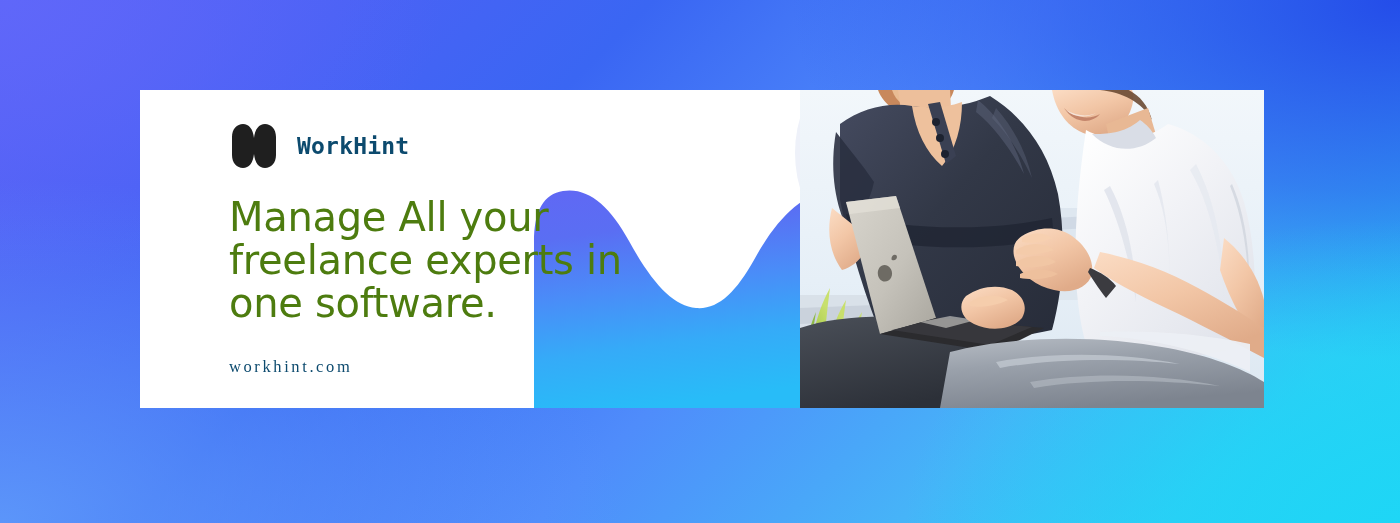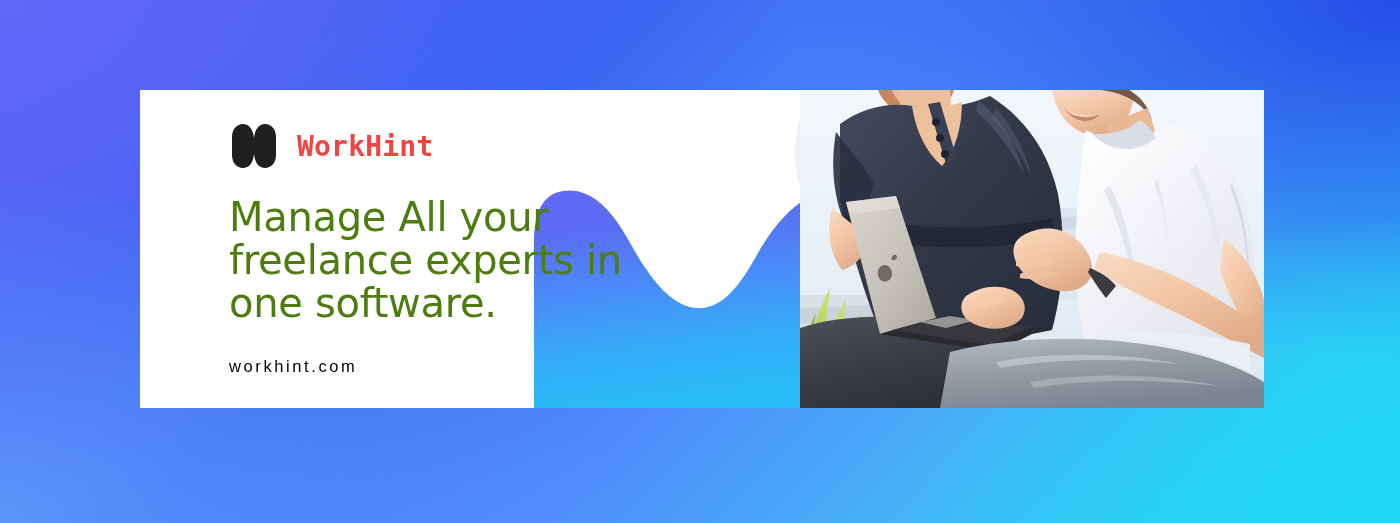--- a/index.html
+++ b/index.html
@@ -129,44 +129,44 @@
     height: 56px;
   }
   .logo-mark {
     width: 50px;
     height: 50px;
     flex: 0 0 auto;
   }
   .brand-name {
     margin-left: 18px;
     font-family: "DejaVu Sans Mono", "Liberation Mono", monospace;
-    font-size: 28px;
+    font-size: 23px;
     font-weight: 700;
-    color: #ef4444;
+    color: #0c4a6e;
     letter-spacing: 0.2px;
     white-space: nowrap;
   }
 
   .headline {
     margin-top: 22px;
     font-family: "DejaVu Sans", sans-serif;
     font-size: 40px;
     line-height: 1.07;
     font-weight: 400;
     color: #4d7c0f;
     letter-spacing: -0.3px;
     white-space: pre-line;
   }
 
   .url {
     margin-top: 33px;
-    font-family: Liberation Sans, sans-serif;
+    font-family: Liberation Serif, serif;
     font-size: 16.5px;
     font-weight: 400;
-    color: #000000;
+    color: #0c4a6e;
     letter-spacing: 2.6px;
   }
 </style>
 </head>
 <body>
 
 <div id="stage">
 
   <div class="bg"></div>
   <div class="bg-tint-tl"></div>

